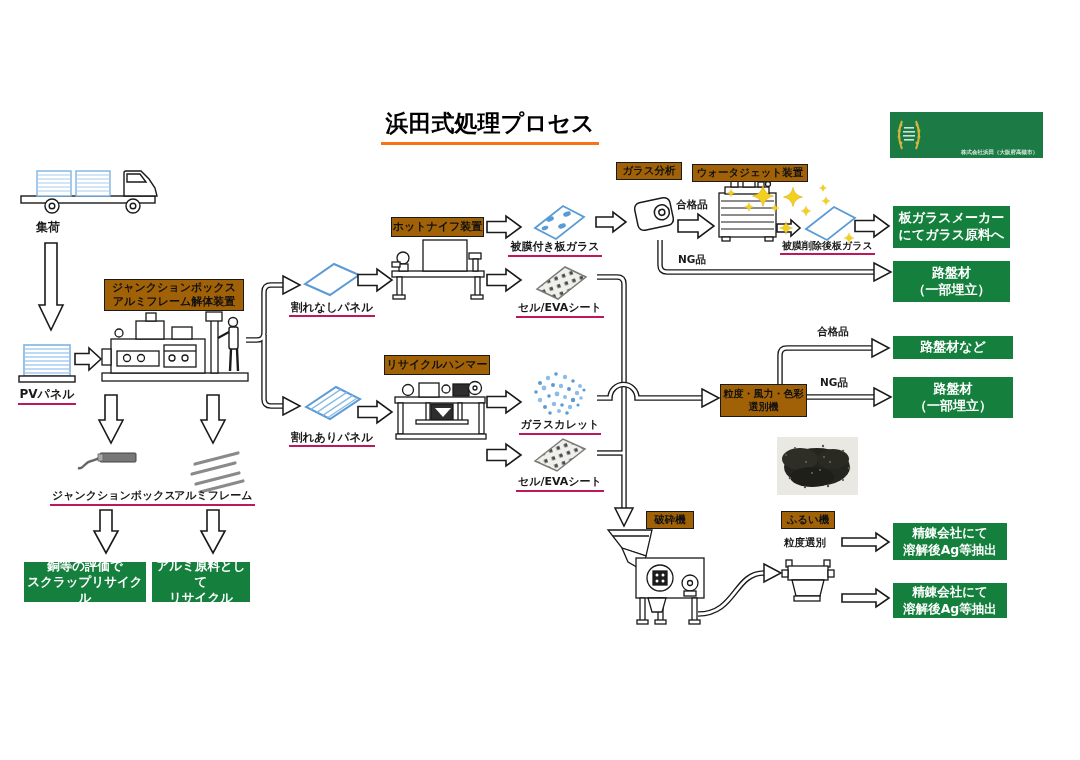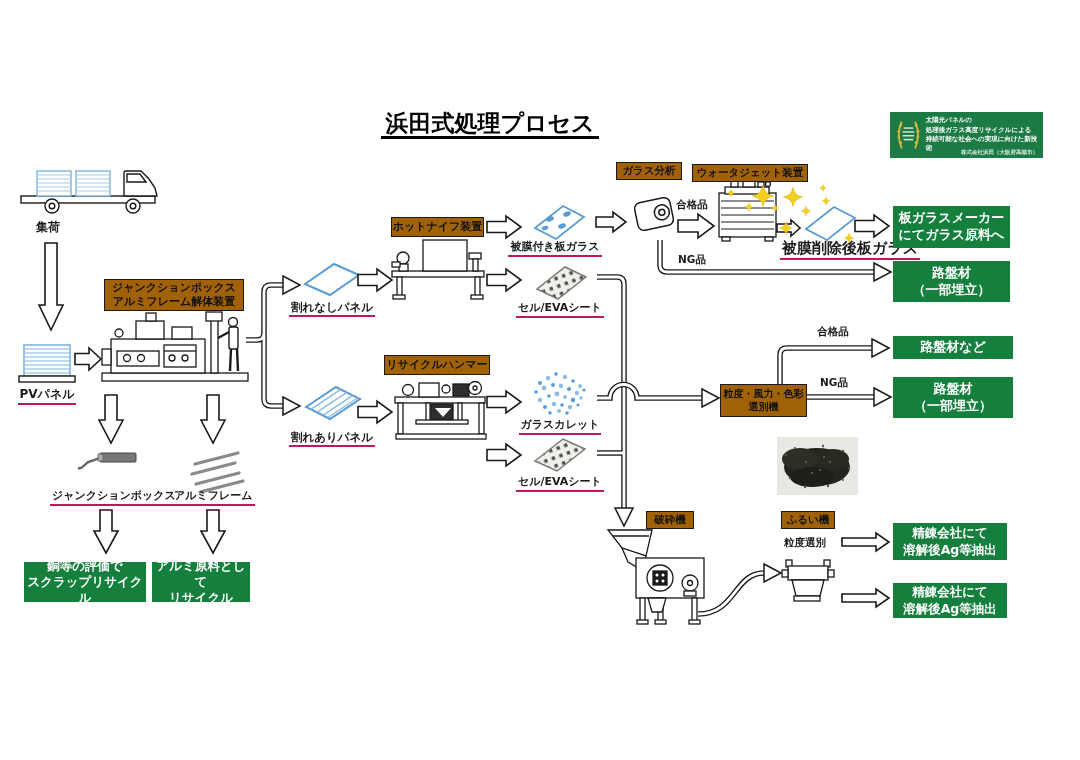--- a/index.html
+++ b/index.html
@@ -1,21 +1,21 @@
 <!DOCTYPE html>
 <html><head>
 <meta charset="utf-8">
 <style>
   html,body{margin:0;padding:0;background:#fff}
   .stage{position:relative;width:1080px;height:760px;background:#fff;
          font-family:"DejaVu Sans","Liberation Sans",sans-serif;overflow:hidden;color:#1a1a1a}
   svg.art{position:absolute;left:0;top:0}
   .title{position:absolute;left:330px;top:108px;width:320px;text-align:center;
          font-size:23px;font-weight:bold;color:#000}
-  .title span{border-bottom:3px solid #000000;padding:0 4px 0}
+  .title span{border-bottom:3px solid #f97316;padding:0 4px 6px}
   .lbl{position:absolute;font-weight:bold;font-size:11.5px;color:#1a1a1a;
        text-align:center;line-height:1.15;white-space:nowrap}
   .lbl .un{display:inline-block;border-bottom:2px solid #be185d;padding:0 2px 1px}
   .boxlbl{position:absolute;border:1.6px solid #1a1a1a;background:#a16207;font-weight:bold;
           color:#111;text-align:center;display:flex;flex-direction:column;
           justify-content:center;line-height:1.25;font-size:11px}
   .bluebox{position:absolute;background:#15803d;color:#fff;font-weight:bold;text-align:center;
            display:flex;flex-direction:column;justify-content:center;line-height:1.3;font-size:13px}
   .banner{position:absolute;left:890px;top:112px;width:153px;height:46px;background:#1c7a44;
           display:flex;align-items:center;padding:2px 4px;box-sizing:border-box}
@@ -361,41 +361,36 @@
           <circle cx="25" cy="20" r="1.4"></circle>
           <circle cx="23" cy="26" r="1.4"></circle>
     </g>
     <g fill="#cfe3d6">
       <rect x="10" y="10" width="10" height="1.6"></rect>
           <rect x="9" y="14" width="12" height="1.6"></rect>
       <rect x="9" y="18" width="12" height="1.6"></rect>
           <rect x="10" y="22" width="10" height="1.6"></rect>
     </g>
   </svg>
-  <div class="btxt">
-    <div>太陽光パネルの</div>
-    <div>処理後ガラス高度リサイクルによる</div>
-    <div>持続可能な社会への実現に向けた新技術</div>
-  </div>
   <div class="bco">株式会社浜田（大阪府高槻市）</div>
 </div>
 
 <div class="lbl" style="left:26px;top:221px;width:44px;font-size:12px"><span>集荷</span></div>
 <div class="lbl" style="left:14px;top:388px;width:66px;font-size:12px"><span class="un">PVパネル</span></div>
 <div class="lbl" style="left:50px;top:490px;width:112px;font-size:11px"><span class="un">ジャンクションボックス</span></div>
 <div class="lbl" style="left:172px;top:490px;width:82px;font-size:11px"><span class="un">アルミフレーム</span></div>
 <div class="lbl" style="left:288px;top:301px;width:88px"><span class="un">割れなしパネル</span></div>
 <div class="lbl" style="left:288px;top:431px;width:88px"><span class="un">割れありパネル</span></div>
 <div class="lbl" style="left:506px;top:241px;width:98px;font-size:11px"><span class="un">被膜付き板ガラス</span></div>
 <div class="lbl" style="left:516px;top:302px;width:84px;font-size:11px"><span class="un">セル/EVAシート</span></div>
 <div class="lbl" style="left:518px;top:419px;width:84px;font-size:11px"><span class="un">ガラスカレット</span></div>
 <div class="lbl" style="left:516px;top:476px;width:84px;font-size:11px"><span class="un">セル/EVAシート</span></div>
 <div class="lbl" style="left:670px;top:198px;width:44px;font-size:10.5px"><span>合格品</span></div>
 <div class="lbl" style="left:672px;top:253px;width:40px;font-size:10.5px"><span>NG品</span></div>
-<div class="lbl" style="left:780px;top:240px;width:92px;font-size:15px"><span class="un">被膜削除後板ガラス</span></div>
+<div class="lbl" style="left:780px;top:240px;width:92px;font-size:10px"><span class="un">被膜削除後板ガラス</span></div>
 <div class="lbl" style="left:810px;top:325px;width:46px;font-size:10.5px"><span>合格品</span></div>
 <div class="lbl" style="left:813px;top:376px;width:42px;font-size:10.5px"><span>NG品</span></div>
 <div class="lbl" style="left:776px;top:536px;width:58px;font-size:10.5px"><span>粒度選別</span></div>
 
 <div class="boxlbl" style="left:104px;top:279px;width:138px;height:30px">
   <span>ジャンクションボックス</span>
       <span>アルミフレーム解体装置</span>
 </div>
 <div class="boxlbl" style="left:391px;top:217px;width:91px;height:18px">
       <span>ホットナイフ装置</span>

